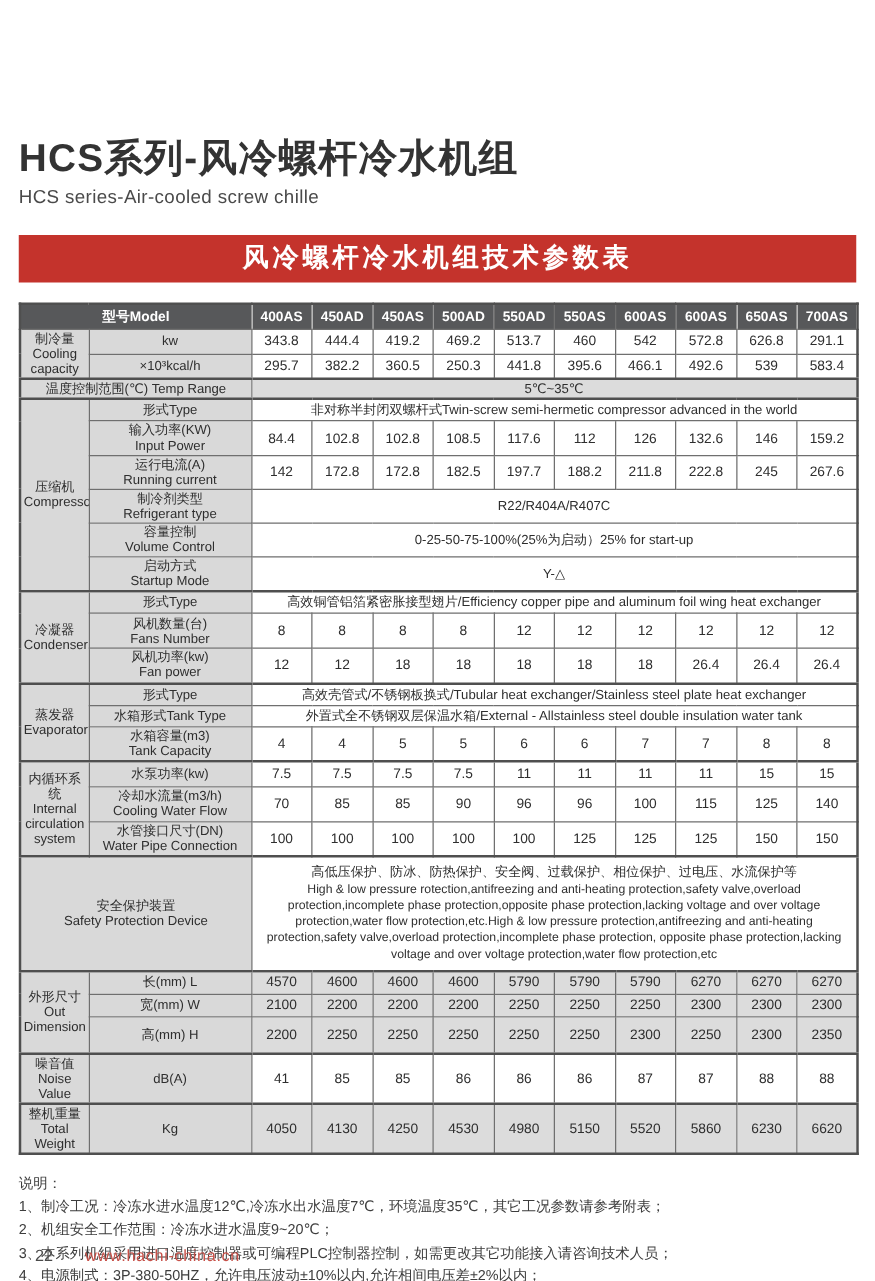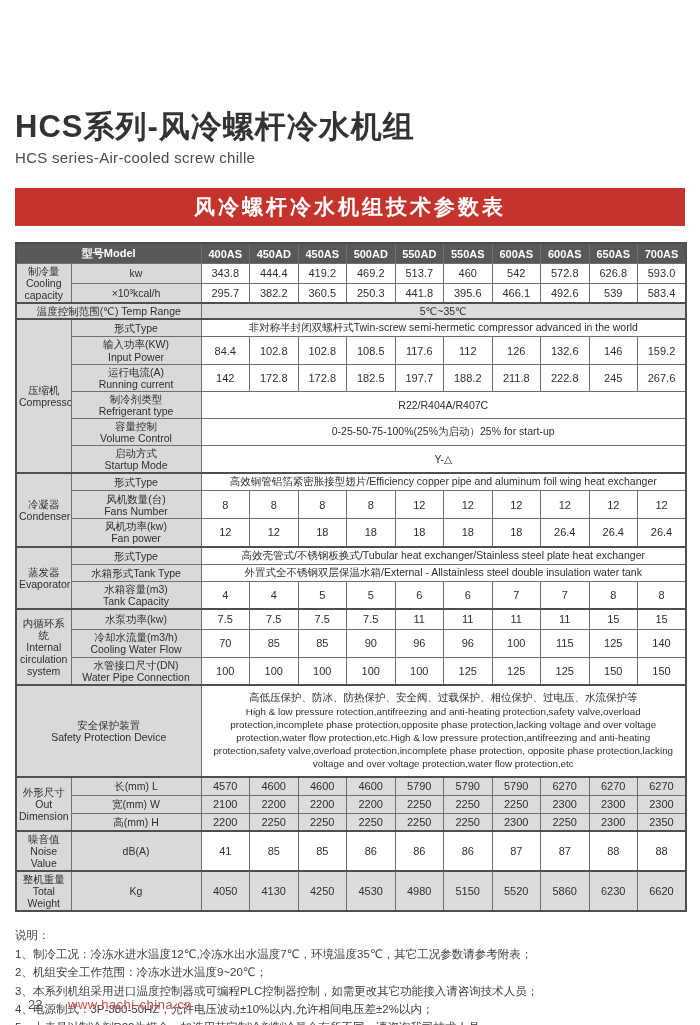--- a/index.html
+++ b/index.html
@@ -88,21 +88,21 @@
           <td class="lbl">kw</td>
           <td class="val">343.8</td>
           <td class="val">444.4</td>
           <td class="val">419.2</td>
           <td class="val">469.2</td>
           <td class="val">513.7</td>
           <td class="val">460</td>
           <td class="val">542</td>
           <td class="val">572.8</td>
           <td class="val">626.8</td>
-          <td class="val">593.0</td>
+          <td class="val">291.1</td>
         </tr>
         <tr style="height: 14px;">
           <td class="lbl">×10³kcal/h</td>
           <td class="val">295.7</td>
           <td class="val">382.2</td>
           <td class="val">360.5</td>
           <td class="val">250.3</td>
           <td class="val">441.8</td>
           <td class="val">395.6</td>
           <td class="val">466.1</td>
@@ -295,21 +295,21 @@
           <td class="val gray">2200</td>
           <td class="val gray">2200</td>
           <td class="val gray">2200</td>
           <td class="val gray">2250</td>
           <td class="val gray">2250</td>
           <td class="val gray">2250</td>
           <td class="val gray">2300</td>
           <td class="val gray">2300</td>
           <td class="val gray">2300</td>
         </tr>
-        <tr style="height: 18px;">
+        <tr style="height: 30px;">
           <td class="lbl">高(mm) H</td>
           <td class="val gray">2200</td>
           <td class="val gray">2250</td>
           <td class="val gray">2250</td>
           <td class="val gray">2250</td>
           <td class="val gray">2250</td>
           <td class="val gray">2250</td>
           <td class="val gray">2300</td>
           <td class="val gray">2250</td>
           <td class="val gray">2300</td>

